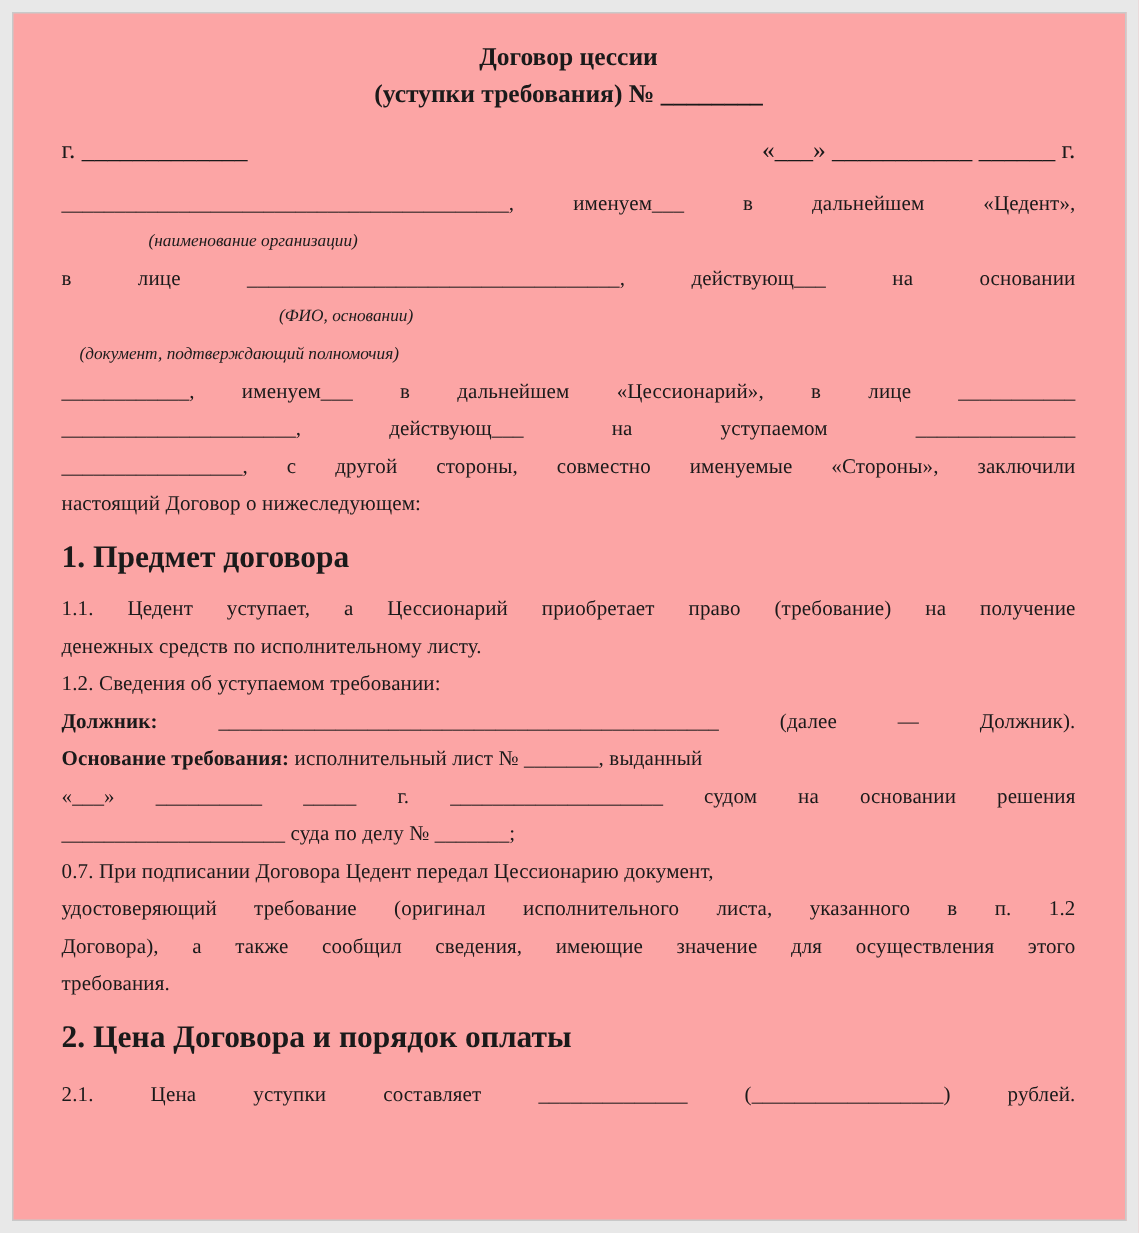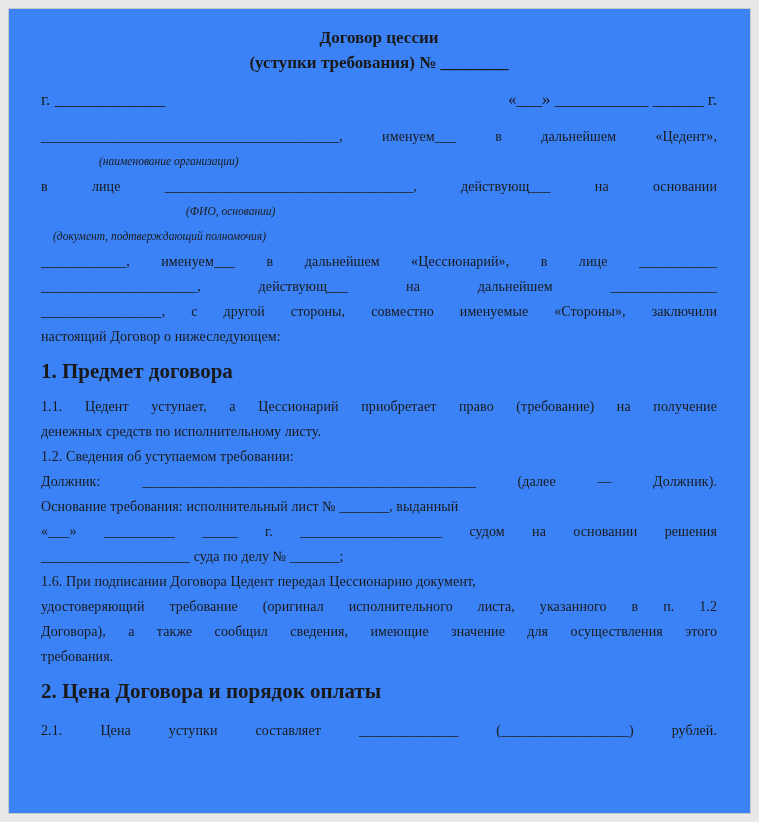--- a/index.html
+++ b/index.html
@@ -14,21 +14,21 @@
     height: 822px;
     background: #e8e8e8;
     box-sizing: border-box;
     padding: 8px;
     overflow: hidden;
   }
   .page {
     box-sizing: border-box;
     width: 743px;
     height: 806px;
-    background: #3b82f6;
+    background: #fca5a5;
     border: 1px solid #c9c9c9;
     padding: 12px 33px 18px 32px;
     overflow: hidden;
   }
   .title-block {
     text-align: center;
     font-weight: bold;
     font-size: 17px;
     line-height: 25px;
     margin-top: 4px;
@@ -61,21 +61,21 @@
   .pl-org  { padding-left: 58px; }
   .pl-fio  { padding-left: 145px; }
   .pl-doc  { padding-left: 12px; }
   .sec-heading {
     font-size: 21px;
     font-weight: bold;
     line-height: 25px;
     margin: 10px 0 10px 0;
   }
   .mt-clause { margin-top: 14px; }
-  b { font-weight: normal; }
+  b { font-weight: bold; }
 </style>
 </head>
 <body>
 
 <div class="canvas">
   <div class="page">
 
     <div class="title-block">
       <div>Договор цессии</div>
       <div>(уступки требования) № ________</div>
@@ -85,36 +85,36 @@
       <span>г. _____________</span>
       <span>«___» ___________ ______ г.</span>
     </div>
 
     <div class="line just">__________________________________________, именуем___ в дальнейшем «Цедент»,</div>
     <div class="caption pl-org">(наименование организации)</div>
     <div class="line just">в лице ___________________________________, действующ___ на основании</div>
     <div class="caption pl-fio">(ФИО, основании)</div>
     <div class="caption pl-doc">(документ, подтверждающий полномочия)</div>
     <div class="line just">____________, именуем___ в дальнейшем «Цессионарий», в лице ___________</div>
-    <div class="line just">______________________, действующ___ на дальнейшем _______________</div>
+    <div class="line just">______________________, действующ___ на уступаемом _______________</div>
     <div class="line just">_________________, с другой стороны, совместно именуемые «Стороны», заключили</div>
     <div class="line">настоящий Договор о нижеследующем:</div>
 
     <div class="sec-heading">1. Предмет договора</div>
 
     <div class="line just">1.1. Цедент уступает, а Цессионарий приобретает право (требование) на получение</div>
     <div class="line">денежных средств по исполнительному листу.</div>
     <div class="line">1.2. Сведения об уступаемом требовании:</div>
 
     <div class="line just"><b>Должник:</b> <span>_______________________________________________ (далее — Должник).</span></div>
     <div class="line"><b>Основание требования:</b> <span>исполнительный лист № _______, выданный</span></div>
     <div class="line just">«___» __________ _____ г. ____________________ судом на основании решения</div>
     <div class="line">_____________________ суда по делу № _______;</div>
 
-    <div class="line">1.6. При подписании Договора Цедент передал Цессионарию документ,</div>
+    <div class="line">0.7. При подписании Договора Цедент передал Цессионарию документ,</div>
     <div class="line just">удостоверяющий требование (оригинал исполнительного листа, указанного в п. 1.2</div>
     <div class="line just">Договора), а также сообщил сведения, имеющие значение для осуществления этого</div>
     <div class="line">требования.</div>
 
     <div class="sec-heading">2. Цена Договора и порядок оплаты</div>
 
     <div class="line just mt-clause">2.1. Цена уступки составляет ______________ (__________________) рублей.</div>
 
   </div>
 </div>

